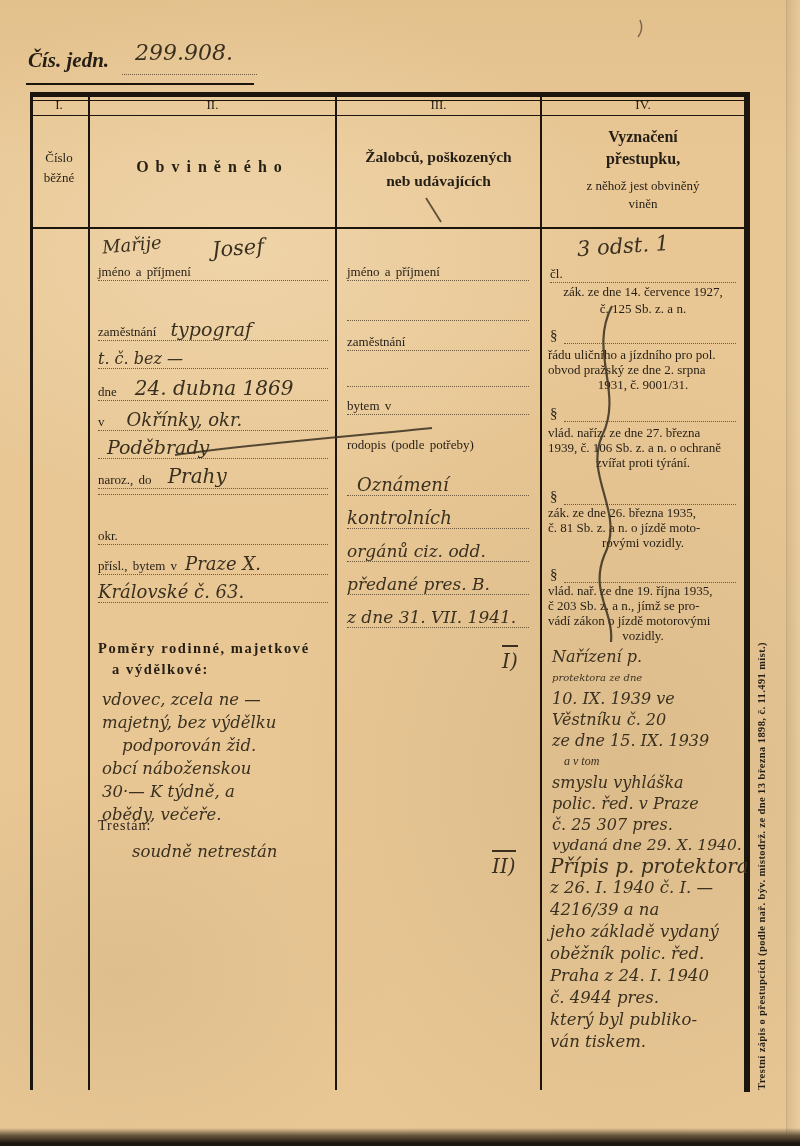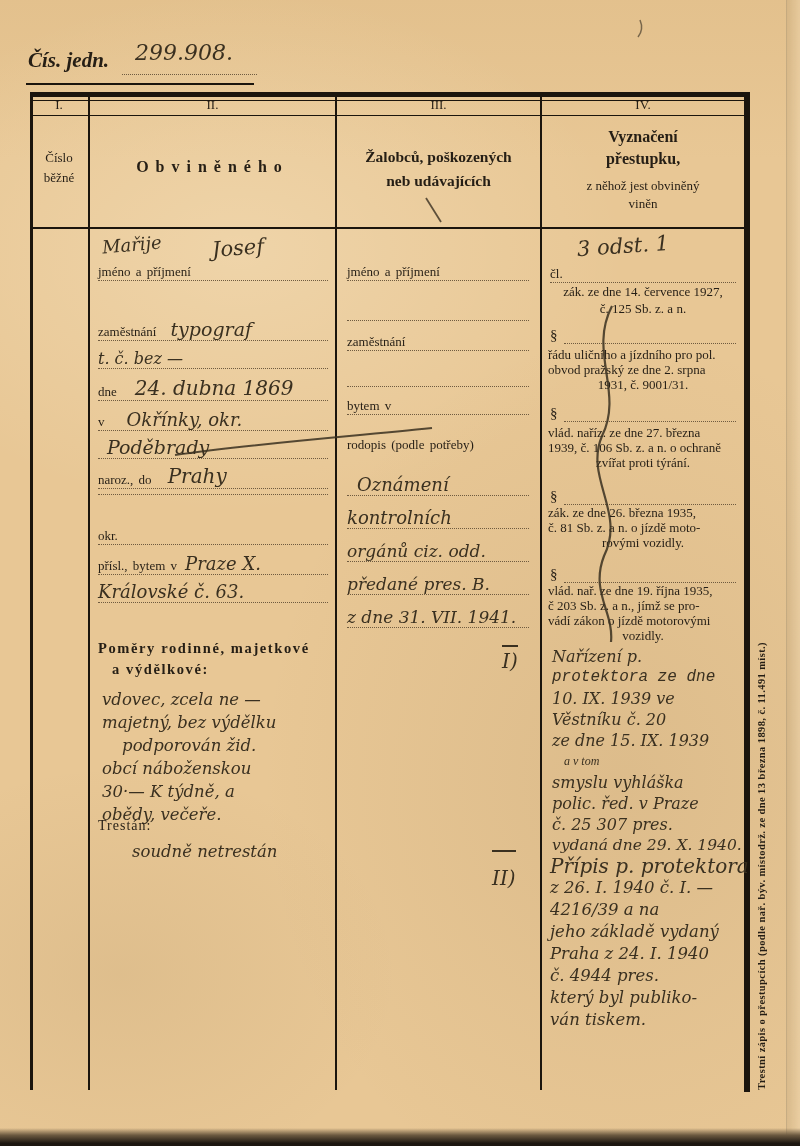--- a/index.html
+++ b/index.html
@@ -141,21 +141,21 @@
     <span class="hw" style="font-size:17px;">orgánů ciz. odd.</span>
   </div>
   <div class="row" style="left:347px;top:561px;width:182px;height:33px;">
     <span class="hw" style="font-size:17px;">předané pres. B.</span>
   </div>
   <div class="row" style="left:347px;top:594px;width:182px;height:33px;">
     <span class="hw" style="font-size:17px;">z dne 31. VII. 1941.</span>
   </div>
 
   <div class="abs hw" style="left:502px;top:645px;font-size:20px;border-top:2px solid #3a3020;padding-top:2px;">I)</div>
-  <div class="abs hw" style="left:492px;top:850px;font-size:20px;border-top:2px solid #3a3020;padding-top:14px;">II)</div>
+  <div class="abs hw" style="left:492px;top:850px;font-size:20px;border-top:2px solid #3a3020;padding-top:2px;">II)</div>
 
   <span class="abs hw" style="left:577px;top:234px;font-size:21px;transform:rotate(-4deg);">3 odst. 1</span>
   <div class="row" style="left:550px;top:262px;width:186px;height:20px;">
     <span class="lbl">čl.</span>
   </div>
   <div class="abs para center" style="left:548px;top:284px;width:190px;">zák. ze dne 14. července 1927,</div>
   <div class="abs para center" style="left:548px;top:301px;width:190px;">č. 125 Sb. z. a n.</div>
 
   <div class="sect" style="left:550px;top:326px;width:186px;height:18px;">
     <span class="ink" style="font-size:15px;">§</span>
@@ -185,36 +185,37 @@
     <span class="ink" style="font-size:15px;">§</span>
     <span class="dotline" style="position:static;flex:1;height:14px;"></span>
   </div>
   <div class="abs para" style="left:548px;top:583px;width:190px;">vlád. nař. ze dne 19. října 1935,</div>
   <div class="abs para" style="left:548px;top:598px;width:190px;">č 203 Sb. z. a n., jímž se pro-</div>
   <div class="abs para" style="left:548px;top:613px;width:190px;">vádí zákon o jízdě motorovými</div>
   <div class="abs para center" style="left:548px;top:628px;width:190px;">vozidly.</div>
 
   <div class="abs" style="left:552px;top:646px;">
     <div class="hw" style="font-size:16px;line-height:21px;">Nařízení p.</div>
-    <div class="hw" style="font-size:16px;line-height:21px;font-family:Liberation Mono, monospace;">protektora ze dne</div>
+    <div class="hw" style="font-size:10px;line-height:21px;">protektora ze dne</div>
     <div class="hw" style="font-size:16px;line-height:21px;">10. IX. 1939 ve</div>
     <div class="hw" style="font-size:16px;line-height:21px;">Věstníku č. 20</div>
     <div class="hw" style="font-size:16px;line-height:21px;">ze dne 15. IX. 1939</div>
     <div class="hw" style="font-size:12px;line-height:21px;margin-left:12px;font-family:Liberation Serif, serif;">a v tom</div>
     <div class="hw" style="font-size:16px;line-height:21px;">smyslu vyhláška</div>
     <div class="hw" style="font-size:16px;line-height:21px;">polic. řed. v Praze</div>
     <div class="hw" style="font-size:16px;line-height:21px;">č. 25 307 pres.</div>
     <div class="hw" style="font-size:15.5px;line-height:21px;">vydaná dne 29. X. 1940.</div>
   </div>
 
   <div class="abs" style="left:550px;top:855px;">
     <div class="hw" style="font-size:20px;line-height:22px;">Přípis p. protektora</div>
     <div class="hw" style="font-size:16.5px;line-height:22px;">z 26. I. 1940 č. I. —</div>
     <div class="hw" style="font-size:16.5px;line-height:22px;">4216/39 a na</div>
     <div class="hw" style="font-size:16.5px;line-height:22px;">jeho základě vydaný</div>
+    <div class="hw" style="font-size:16.5px;line-height:22px;">oběžník polic. řed.</div>
     <div class="hw" style="font-size:16.5px;line-height:22px;">Praha z 24. I. 1940</div>
     <div class="hw" style="font-size:16.5px;line-height:22px;">č. 4944 pres.</div>
     <div class="hw" style="font-size:16.5px;line-height:22px;">který byl publiko-</div>
     <div class="hw" style="font-size:16.5px;line-height:22px;">ván tiskem.</div>
   </div>
 
   <div class="abs" style="left:748px;top:592px;width:26px;height:548px;display:flex;align-items:center;justify-content:center;">
     <span class="sideways">Trestní zápis o přestupcích (podle nař. býv. místodrž. ze dne 13 března 1898, č. 11.491 míst.)</span>
   </div>
 

